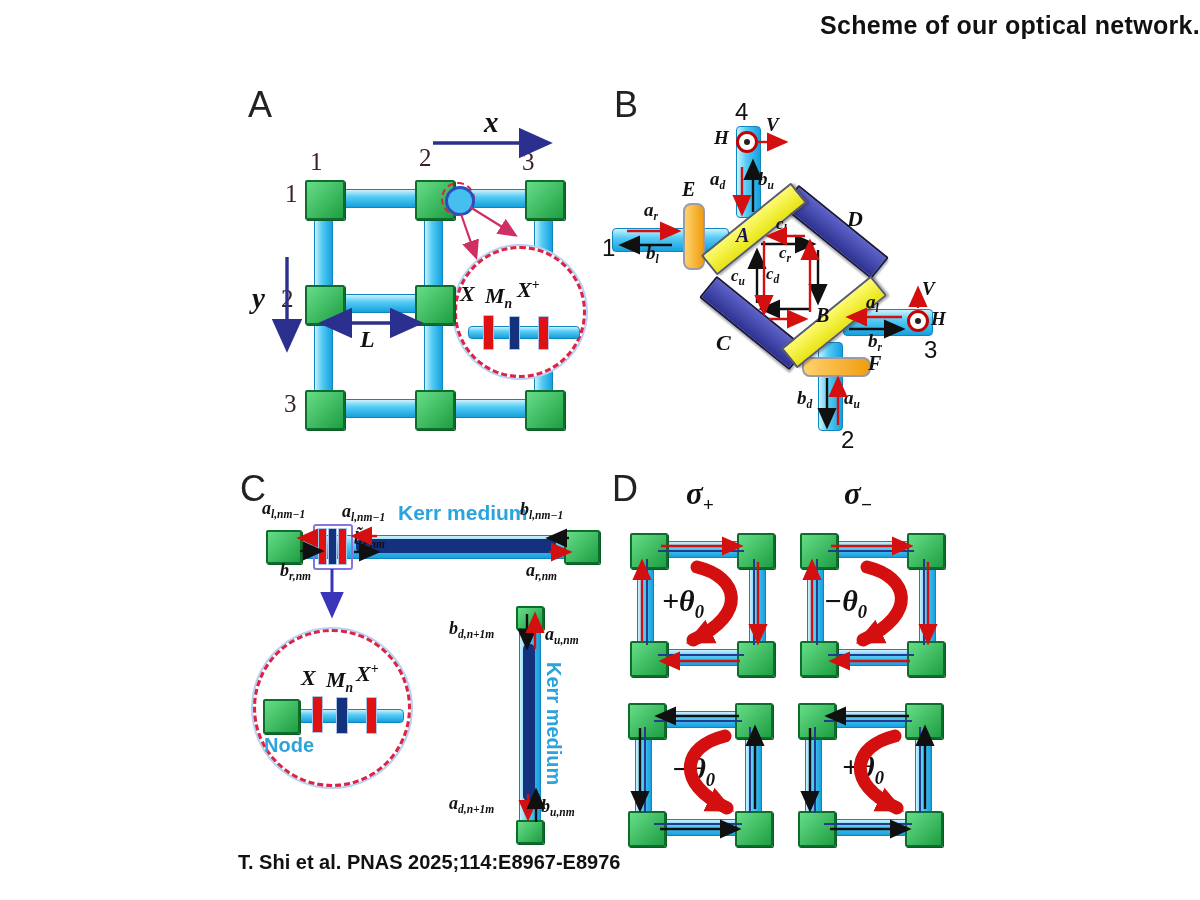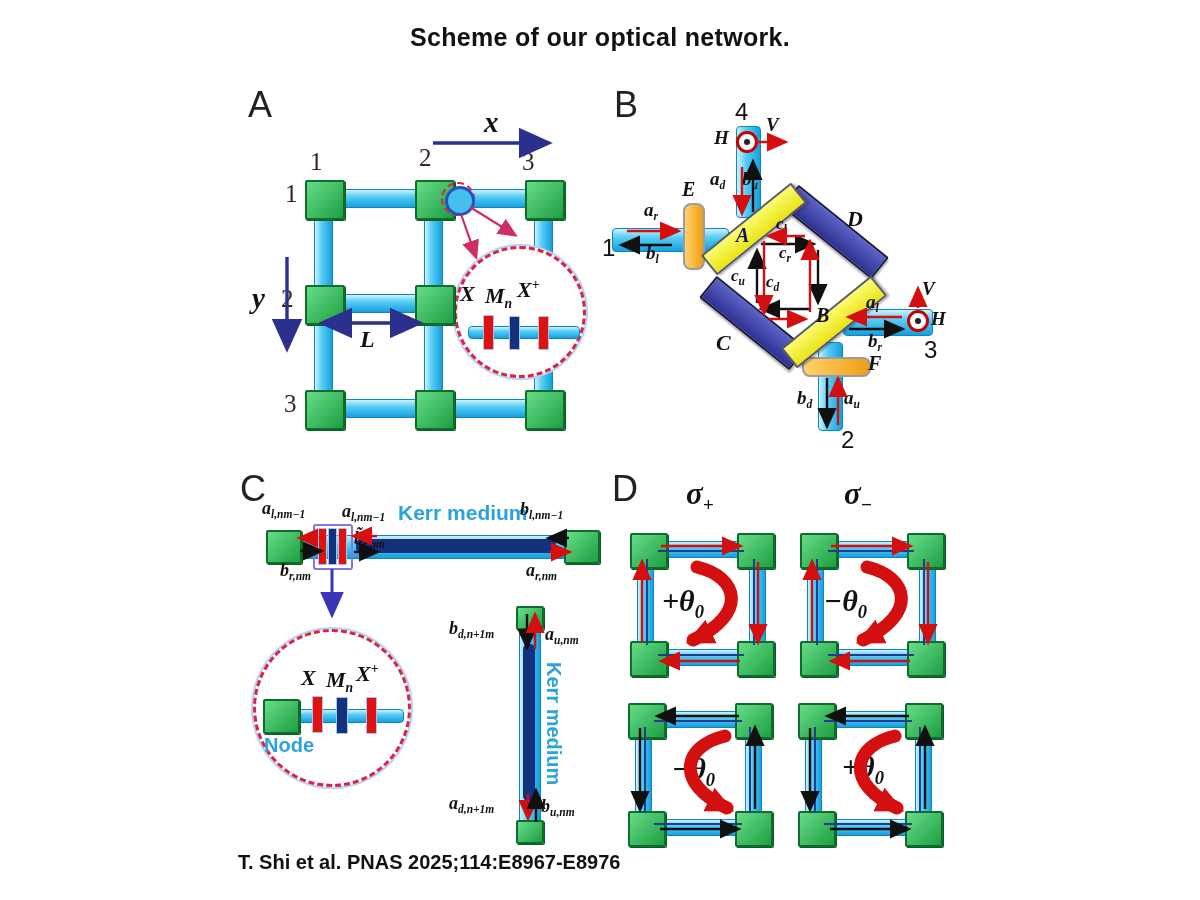--- a/index.html
+++ b/index.html
@@ -1,18 +1,18 @@
 <!DOCTYPE html>
 <html><head>
 <meta charset="utf-8">
 <style>
   html,body{margin:0;padding:0;background:#fff}
   #fig{position:relative;width:1200px;height:900px;background:#fff;font-family:"Liberation Sans",sans-serif;overflow:hidden}
   .abs{position:absolute}
-  .title{position:absolute;left:0;top:23px;width:100%;text-align:center;font-size:25px;font-weight:bold;color:#111;letter-spacing:.3px}
+  .title{position:absolute;left:0;top:11px;width:100%;text-align:right;font-size:25px;font-weight:bold;color:#111;letter-spacing:.3px}
   .cite{position:absolute;left:238px;top:851px;font-size:20px;font-weight:bold;color:#111}
   .pl{position:absolute;font-size:36px;color:#222}
   .num{position:absolute;font-size:25px;color:#3a2323;font-family:"Liberation Serif",serif}
   .pnum{position:absolute;font-size:24px;color:#111}
   .sl{position:absolute;font-family:"Liberation Serif",serif;font-style:italic;font-weight:bold;color:#111;white-space:nowrap}
   .sl sub{font-size:62%;font-style:italic}
   .sl sup{font-size:62%;font-style:italic}
   .ml{position:absolute;font-family:"Liberation Serif",serif;font-style:italic;font-weight:bold;font-size:19px;color:#111;white-space:nowrap}
   .ml sub{font-size:11.5px;vertical-align:-4px}
   .ct{position:absolute;color:#2ba3dc;font-weight:bold;font-size:21px;white-space:nowrap}
@@ -119,29 +119,29 @@
   <div class="sl" style="left:868px;top:352px;font-size:20px">F</div>
 
   <div class="sl" style="left:714px;top:127px;font-size:19px">H</div>
   <div class="sl" style="left:766px;top:114px;font-size:19px">V</div>
   <div class="sl" style="left:922px;top:278px;font-size:19px">V</div>
   <div class="sl" style="left:931px;top:308px;font-size:19px">H</div>
 
   <span class="ml" style="left:644px;top:199px"><i>a</i><sub>r</sub></span>
   <span class="ml" style="left:646px;top:242px"><i>b</i><sub>l</sub></span>
   <span class="ml" style="left:710px;top:168px"><i>a</i><sub>d</sub></span>
-  <span class="ml" style="left:742px;top:168px"><i>b</i><sub>u</sub></span>
+  <span class="ml" style="left:758px;top:168px"><i>b</i><sub>u</sub></span>
   <span class="ml" style="left:866px;top:291px"><i>a</i><sub>l</sub></span>
   <span class="ml" style="left:868px;top:330px"><i>b</i><sub>r</sub></span>
   <span class="ml" style="left:797px;top:387px"><i>b</i><sub>d</sub></span>
   <span class="ml" style="left:844px;top:387px"><i>a</i><sub>u</sub></span>
   <span class="ml" style="left:776px;top:214px;font-size:17px"><i>c</i><sub>l</sub></span>
   <span class="ml" style="left:779px;top:243px;font-size:17px"><i>c</i><sub>r</sub></span>
   <span class="ml" style="left:731px;top:266px;font-size:17px"><i>c</i><sub>u</sub></span>
-  <span class="ml" style="left:766px;top:272px;font-size:17px"><i>c</i><sub>d</sub></span>
+  <span class="ml" style="left:766px;top:264px;font-size:17px"><i>c</i><sub>d</sub></span>
 
   <div class="pl" style="left:240px;top:468px">C</div>
 
   <div class="wgh" style="left:296px;top:535px;width:272px;height:22px"></div>
   <div class="kerr" style="left:356px;top:539px;width:200px;height:14px"></div>
   <div class="abs" style="left:313px;top:524px;width:36px;height:42px;border:2px solid #8577e0;border-radius:3px"></div>
   <div class="rbar" style="left:318px;top:528px;width:7px;height:35px"></div>
   <div class="bbar" style="left:328px;top:528px;width:7px;height:35px"></div>
   <div class="rbar" style="left:338px;top:528px;width:7px;height:35px"></div>
   <div class="node" style="left:266px;top:530px;width:32px;height:30px"></div>

